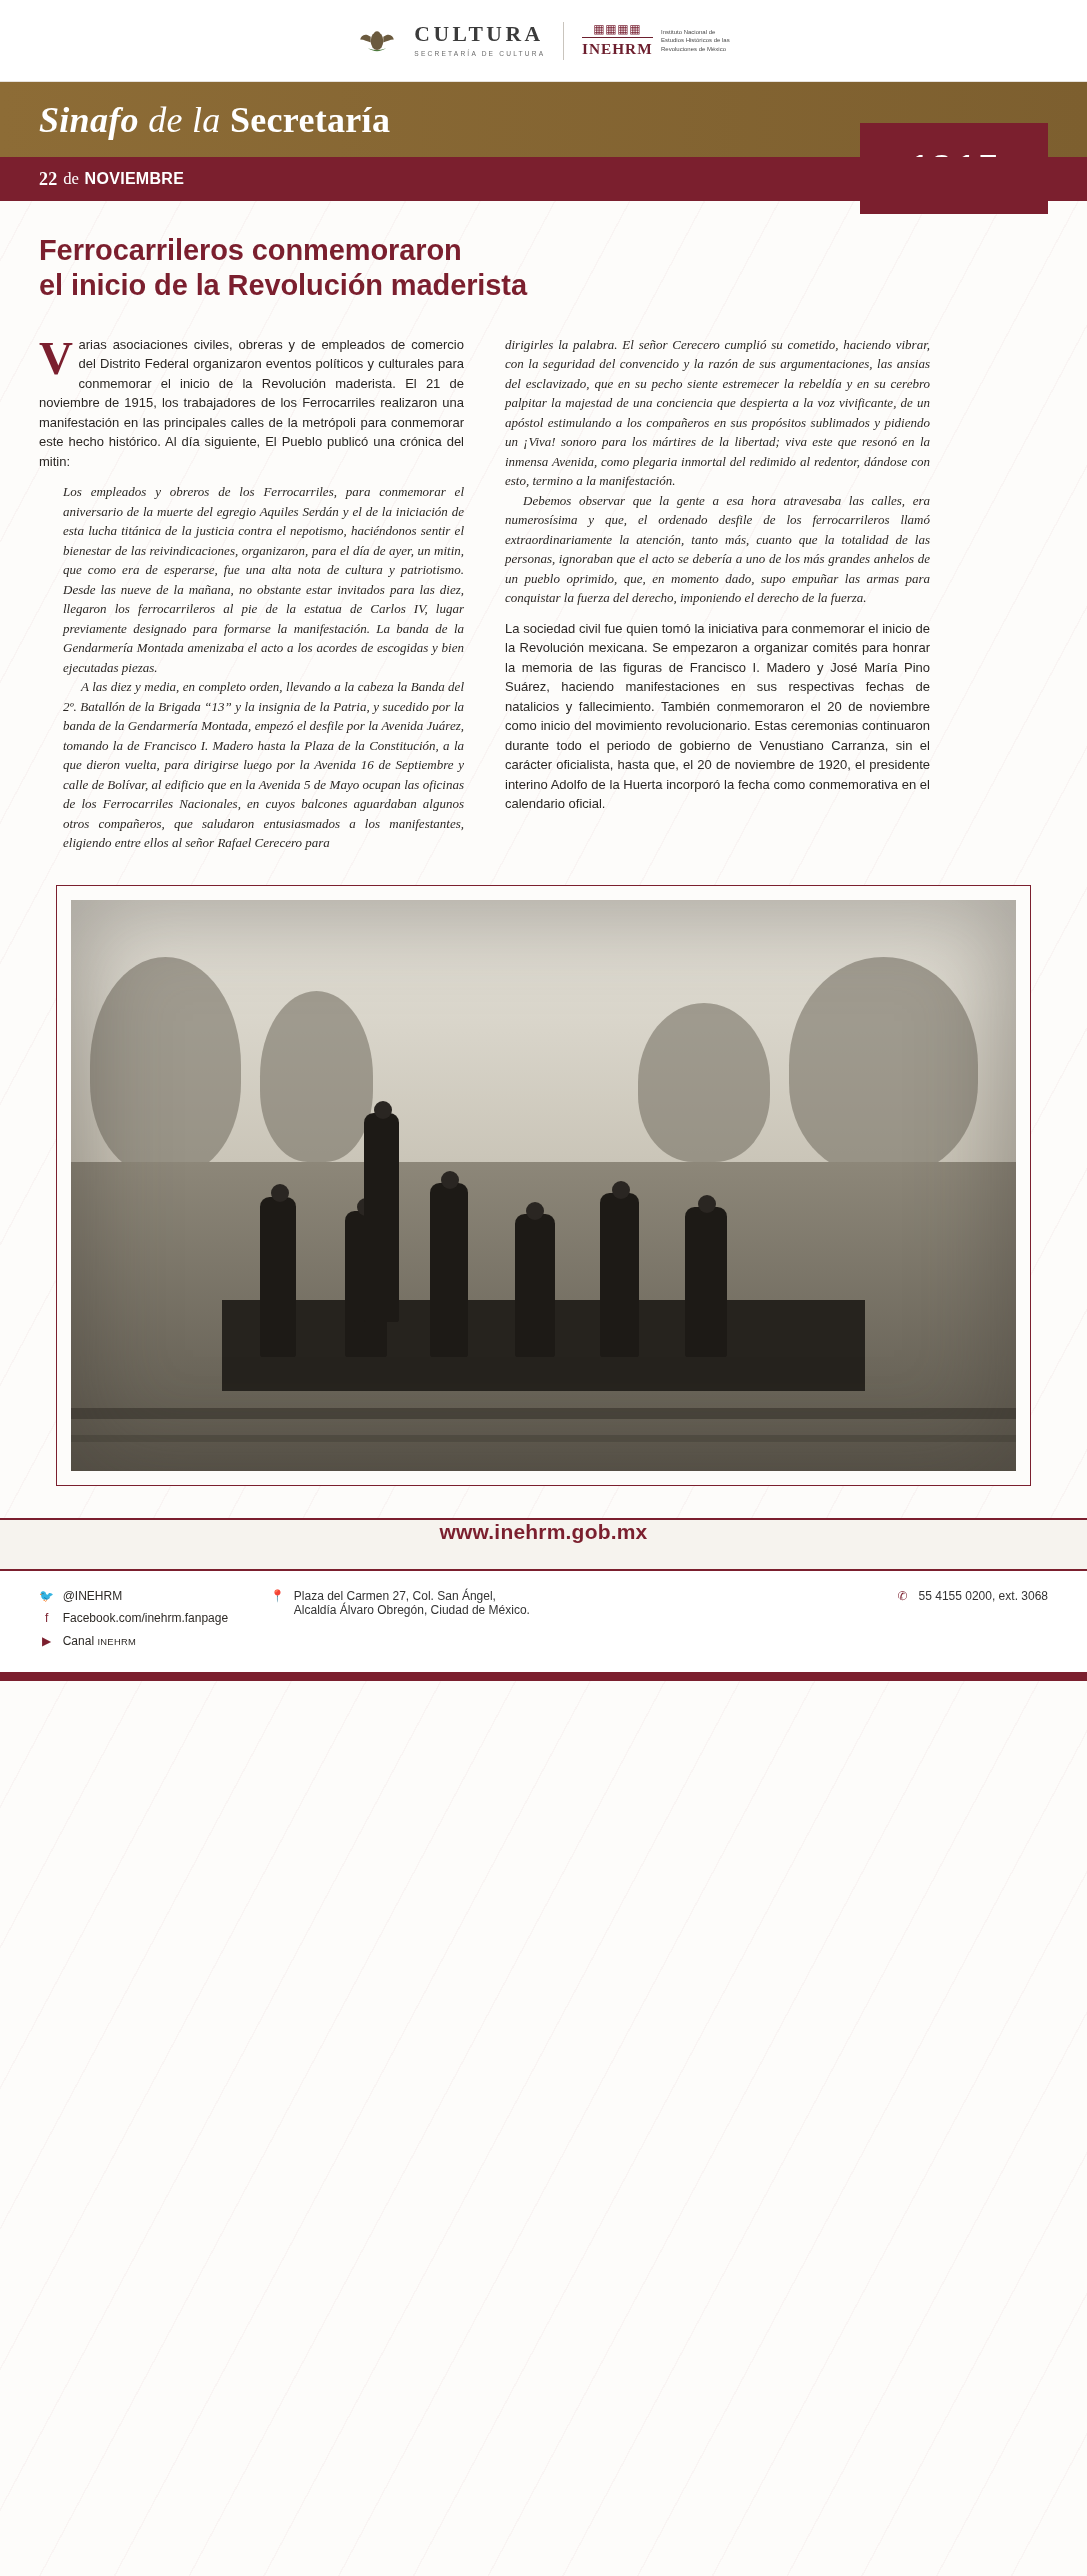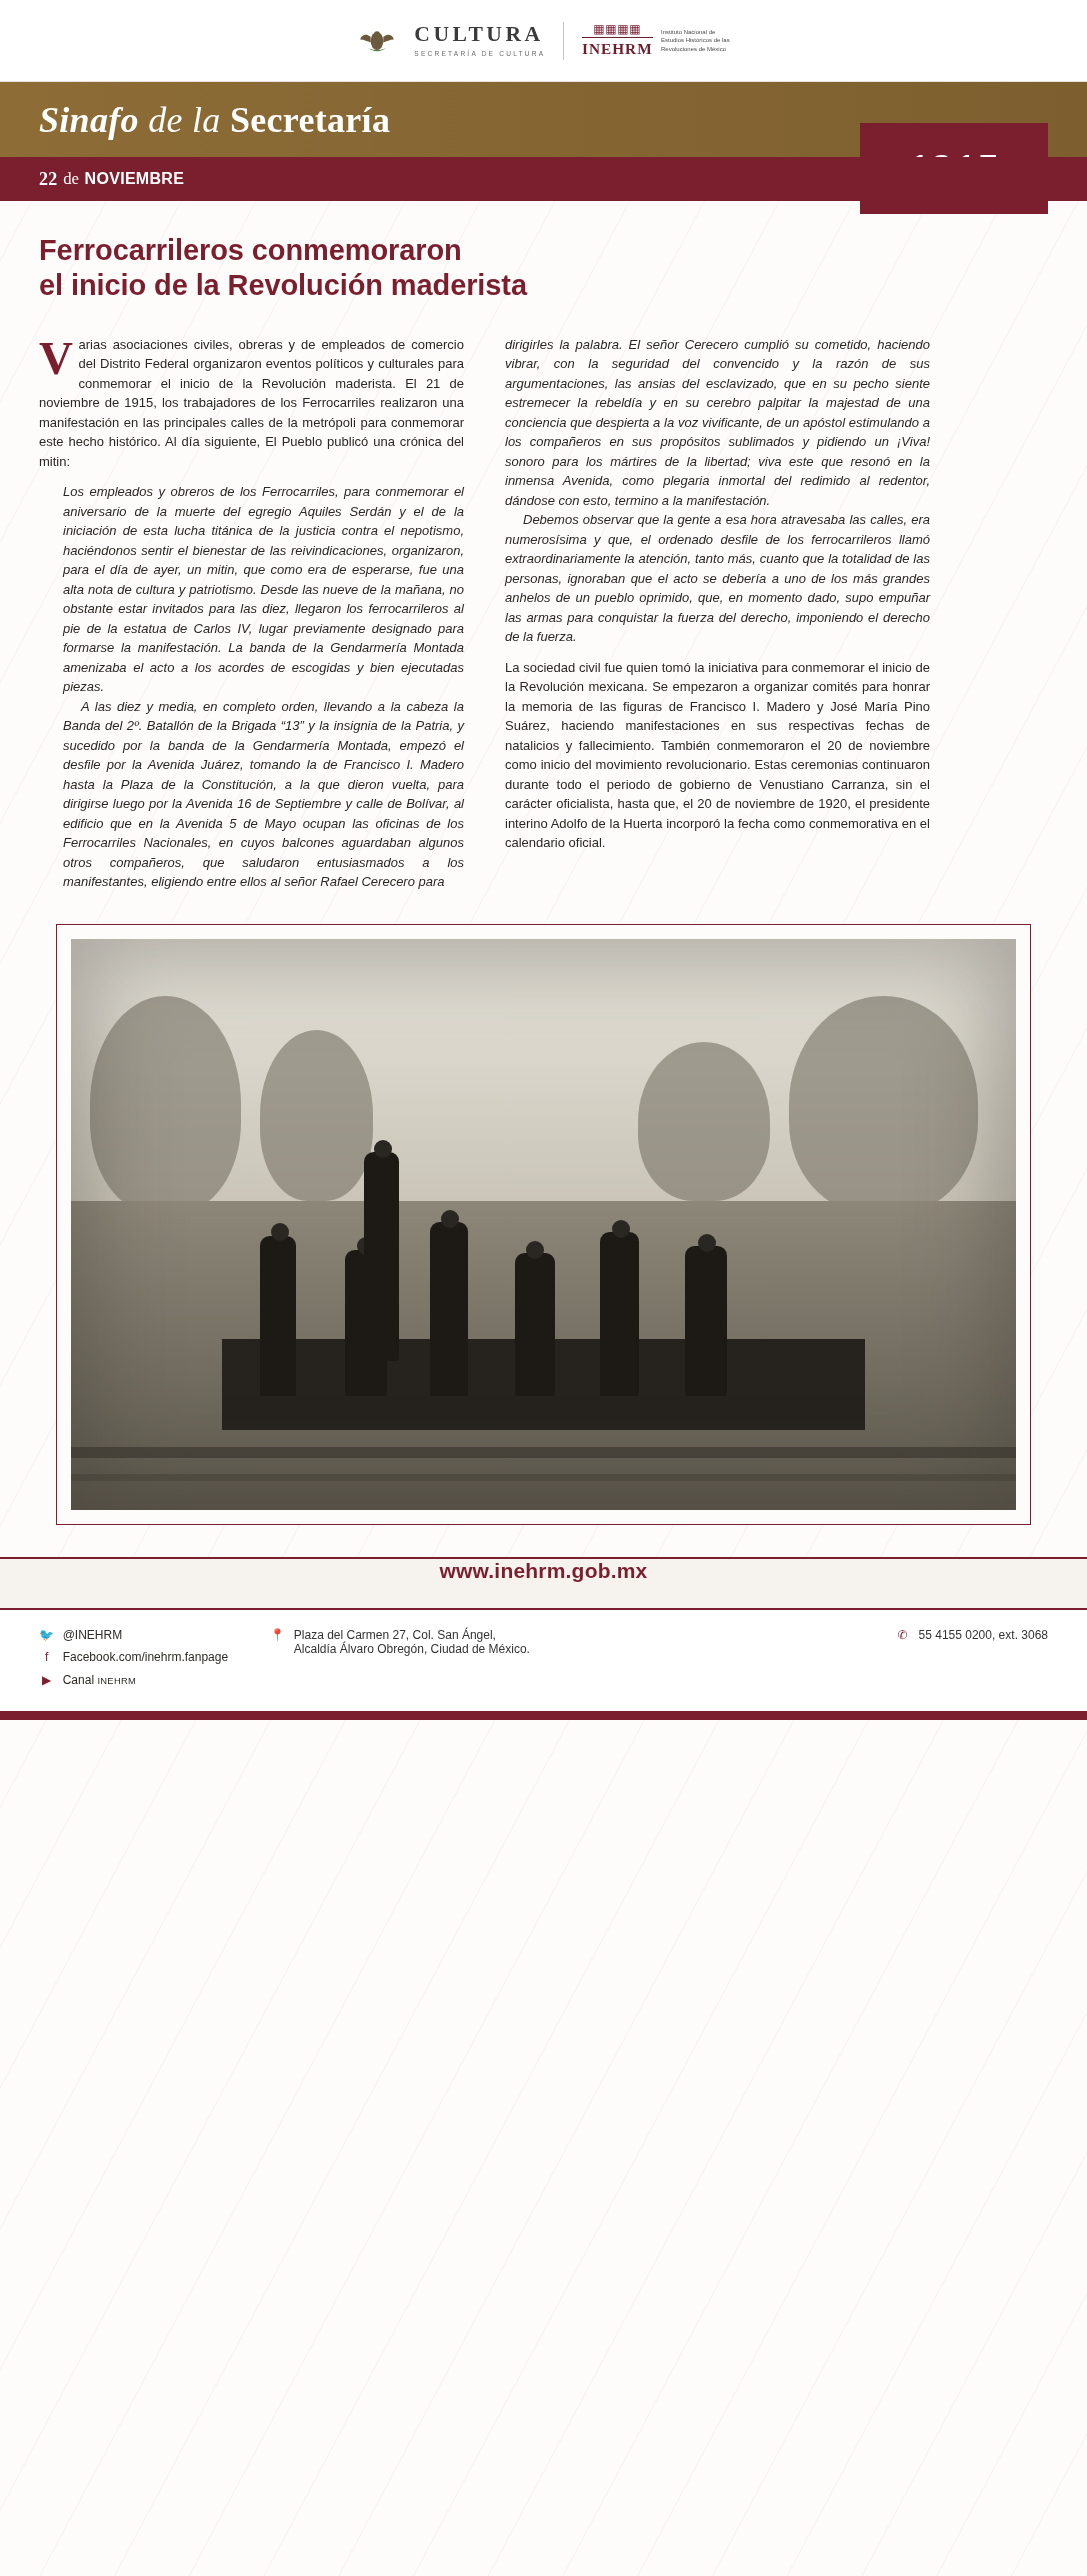--- a/index.html
+++ b/index.html
@@ -177,20 +177,21 @@
     font-size: 13px;
     line-height: 1.5;
     text-align: justify;
     color: #2b2724;
   }
   .col p + p { text-indent: 18px; }
   .quote p {
     font-style: italic;
     margin-left: 24px;
     width: 401px;
+    font-family: Liberation Serif, serif;
   }
   .quote p + p { text-indent: 18px; }
 
   .dropcap::first-letter {
     font-family: "Liberation Serif", serif;
     float: left;
     font-size: 47px;
     line-height: 0.82;
     font-weight: 700;
     color: #7b1f2e;

